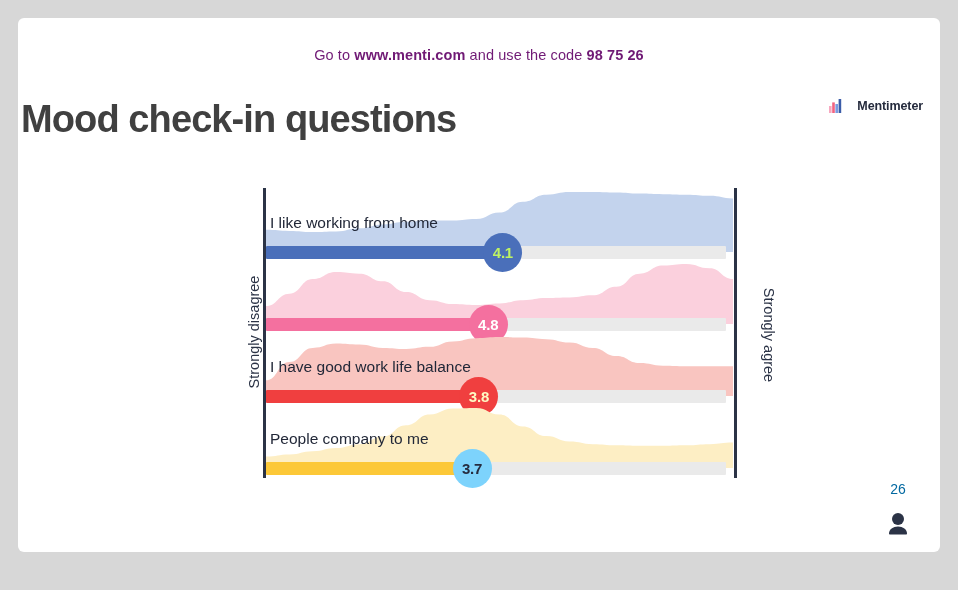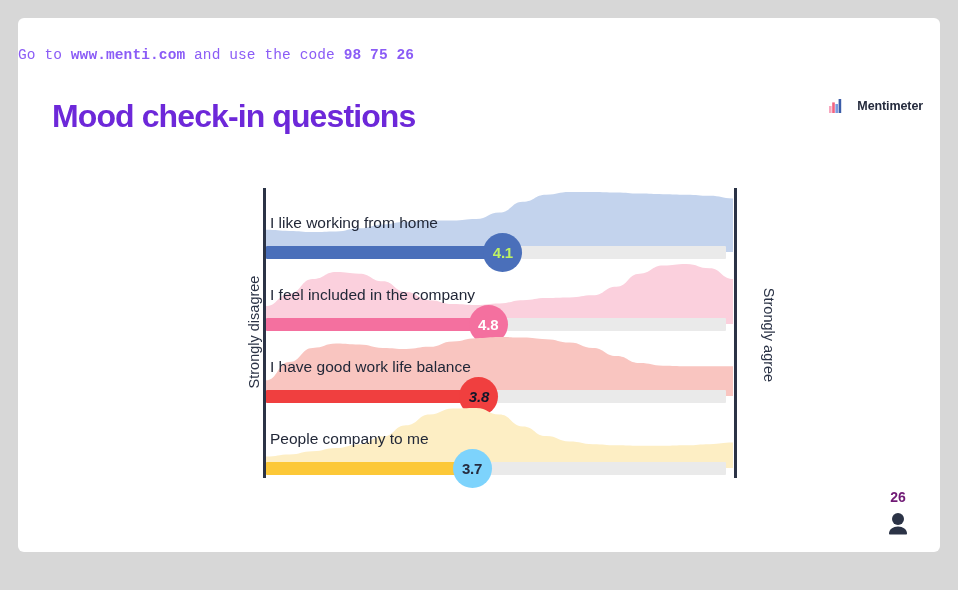--- a/index.html
+++ b/index.html
@@ -17,37 +17,36 @@
     width: 922px; height: 534px;
     background: #ffffff;
     border-radius: 6px;
   }
 
   
   .menti-bar {
     position: absolute;
     left: 0; top: 29px;
     width: 922px;
-    text-align: left;
+    text-align: center;
     font-size: 14.5px;
-    color: #8b5cf6;
+    color: #701a75;
     letter-spacing: .1px;
     white-space: nowrap;
-    font-family: Liberation Mono, monospace;
   }
   .menti-bar span { display: inline; }
   .menti-bar .b { font-weight: bold; }
 
   
   .title {
     position: absolute;
-    left: 34px; top: 80px;
-    font-size: 32px;
+    left: 3px; top: 80px;
+    font-size: 38px;
     font-weight: bold;
-    color: #6d28d9;
+    color: #404040;
     letter-spacing: -0.9px;
   }
 
   
   .brand {
     position: absolute;
     right: 17px; top: 81px;
     display: flex;
     align-items: center;
     gap: 15px;
@@ -149,24 +148,24 @@
 
   
   .footer {
     position: absolute;
     right: 14px; bottom: 16px;
     width: 56px;
     text-align: center;
   }
   .count {
     font-size: 14px;
-    font-weight: bold;
-    color: #701a75;
+    font-weight: normal;
+    color: #0369a1;
     line-height: 1;
-    margin-bottom: 8px;
+    margin-bottom: 16px;
   }
   .person-icon { display: block; margin: 0 auto; }
 </style>
 </head>
 <body>
 
 <div id="app">
   <div class="slide">
 
     <div class="menti-bar">
@@ -201,35 +200,34 @@
             <div class="row-label">I like working from home</div>
             <div class="track">
               <div class="fill" style="width: 51.5%; background: rgb(74, 111, 186);"></div>
             </div>
             <div class="bubble" style="left: 236.9px; background: rgb(74, 111, 186); color: #bef264;">4.1</div>
           </div>
           <div class="row row-1">
             <svg class="density" viewBox="0 0 467 62" preserveAspectRatio="none">
               <path d="M 0 62 L 0.0 44.1 C 11.7 44.1, 11.7 31.7, 23.4 31.7 C 35.0 31.7, 35.0 17.1, 46.7 17.1 C 58.4 17.1, 58.4 10.1, 70.1 10.1 C 81.7 10.1, 81.7 11.7, 93.4 11.7 C 105.1 11.7, 105.1 19.3, 116.8 19.3 C 128.4 19.3, 128.4 30.1, 140.1 30.1 C 151.8 30.1, 151.8 38.2, 163.5 38.2 C 175.1 38.2, 175.1 42.0, 186.8 42.0 C 198.5 42.0, 198.5 43.0, 210.2 43.0 C 221.8 43.0, 221.8 41.4, 233.5 41.4 C 245.2 41.4, 245.2 38.2, 256.9 38.2 C 268.5 38.2, 268.5 36.0, 280.2 36.0 C 291.9 36.0, 291.9 35.5, 303.6 35.5 C 315.2 35.5, 315.2 33.3, 326.9 33.3 C 338.6 33.3, 338.6 24.7, 350.3 24.7 C 361.9 24.7, 361.9 11.7, 373.6 11.7 C 385.3 11.7, 385.3 3.6, 397.0 3.6 C 408.6 3.6, 408.6 2.0, 420.3 2.0 C 432.0 2.0, 432.0 6.3, 443.7 6.3 C 455.3 6.3, 455.3 17.1, 467.0 17.1 L 467 62 Z" fill="#fbd0dd"></path>
             </svg>
-            <div class="row-label">I feel included in the company</div>
             <div class="track">
               <div class="fill" style="width: 48.3%; background: rgb(244, 112, 159);"></div>
             </div>
             <div class="bubble" style="left: 222.18px; background: rgb(244, 112, 159); color: rgb(255, 255, 255);">4.8</div>
           </div>
           <div class="row row-2">
             <svg class="density" viewBox="0 0 467 62" preserveAspectRatio="none">
               <path d="M 0 62 L 0.0 46.3 C 11.7 46.3, 11.7 27.9, 23.4 27.9 C 35.0 27.9, 35.0 13.9, 46.7 13.9 C 58.4 13.9, 58.4 9.6, 70.1 9.6 C 81.7 9.6, 81.7 10.6, 93.4 10.6 C 105.1 10.6, 105.1 13.9, 116.8 13.9 C 128.4 13.9, 128.4 15.0, 140.1 15.0 C 151.8 15.0, 151.8 12.8, 163.5 12.8 C 175.1 12.8, 175.1 7.4, 186.8 7.4 C 198.5 7.4, 198.5 4.2, 210.2 4.2 C 221.8 4.2, 221.8 3.1, 233.5 3.1 C 245.2 3.1, 245.2 3.6, 256.9 3.6 C 268.5 3.6, 268.5 5.2, 280.2 5.2 C 291.9 5.2, 291.9 8.5, 303.6 8.5 C 315.2 8.5, 315.2 13.9, 326.9 13.9 C 338.6 13.9, 338.6 22.0, 350.3 22.0 C 361.9 22.0, 361.9 29.0, 373.6 29.0 C 385.3 29.0, 385.3 31.7, 397.0 31.7 C 408.6 31.7, 408.6 32.2, 420.3 32.2 C 432.0 32.2, 432.0 32.2, 443.7 32.2 C 455.3 32.2, 455.3 32.2, 467.0 32.2 L 467 62 Z" fill="#f9c5c0"></path>
             </svg>
             <div class="row-label">I have good work life balance</div>
             <div class="track">
               <div class="fill" style="width: 46.3%; background: rgb(240, 63, 63);"></div>
             </div>
-            <div class="bubble" style="left: 212.98px; background: rgb(240, 63, 63); color: #0f172a; font-style: italic;">3.8</div>
+            <div class="bubble" style="left: 212.98px; background: rgb(240, 63, 63); color: #fef9c3;">3.8</div>
           </div>
           <div class="row row-3">
             <svg class="density" viewBox="0 0 467 62" preserveAspectRatio="none">
               <path d="M 0 62 L 0.0 50.6 C 11.7 50.6, 11.7 48.4, 23.4 48.4 C 35.0 48.4, 35.0 45.2, 46.7 45.2 C 58.4 45.2, 58.4 42.0, 70.1 42.0 C 81.7 42.0, 81.7 38.2, 93.4 38.2 C 105.1 38.2, 105.1 30.6, 116.8 30.6 C 128.4 30.6, 128.4 19.3, 140.1 19.3 C 151.8 19.3, 151.8 8.5, 163.5 8.5 C 175.1 8.5, 175.1 2.5, 186.8 2.5 C 198.5 2.5, 198.5 2.0, 210.2 2.0 C 221.8 2.0, 221.8 8.5, 233.5 8.5 C 245.2 8.5, 245.2 20.4, 256.9 20.4 C 268.5 20.4, 268.5 30.1, 280.2 30.1 C 291.9 30.1, 291.9 35.5, 303.6 35.5 C 315.2 35.5, 315.2 38.2, 326.9 38.2 C 338.6 38.2, 338.6 39.3, 350.3 39.3 C 361.9 39.3, 361.9 39.8, 373.6 39.8 C 385.3 39.8, 385.3 39.8, 397.0 39.8 C 408.6 39.8, 408.6 39.3, 420.3 39.3 C 432.0 39.3, 432.0 38.2, 443.7 38.2 C 455.3 38.2, 455.3 36.6, 467.0 36.6 L 467 62 Z" fill="#fdeec4"></path>
             </svg>
             <div class="row-label">People company to me</div>
             <div class="track">
               <div class="fill" style="width: 44.8%; background: rgb(252, 200, 56);"></div>
             </div>
             <div class="bubble" style="left: 206.08px; background: #7dd3fc; color: rgb(38, 44, 63);">3.7</div>

